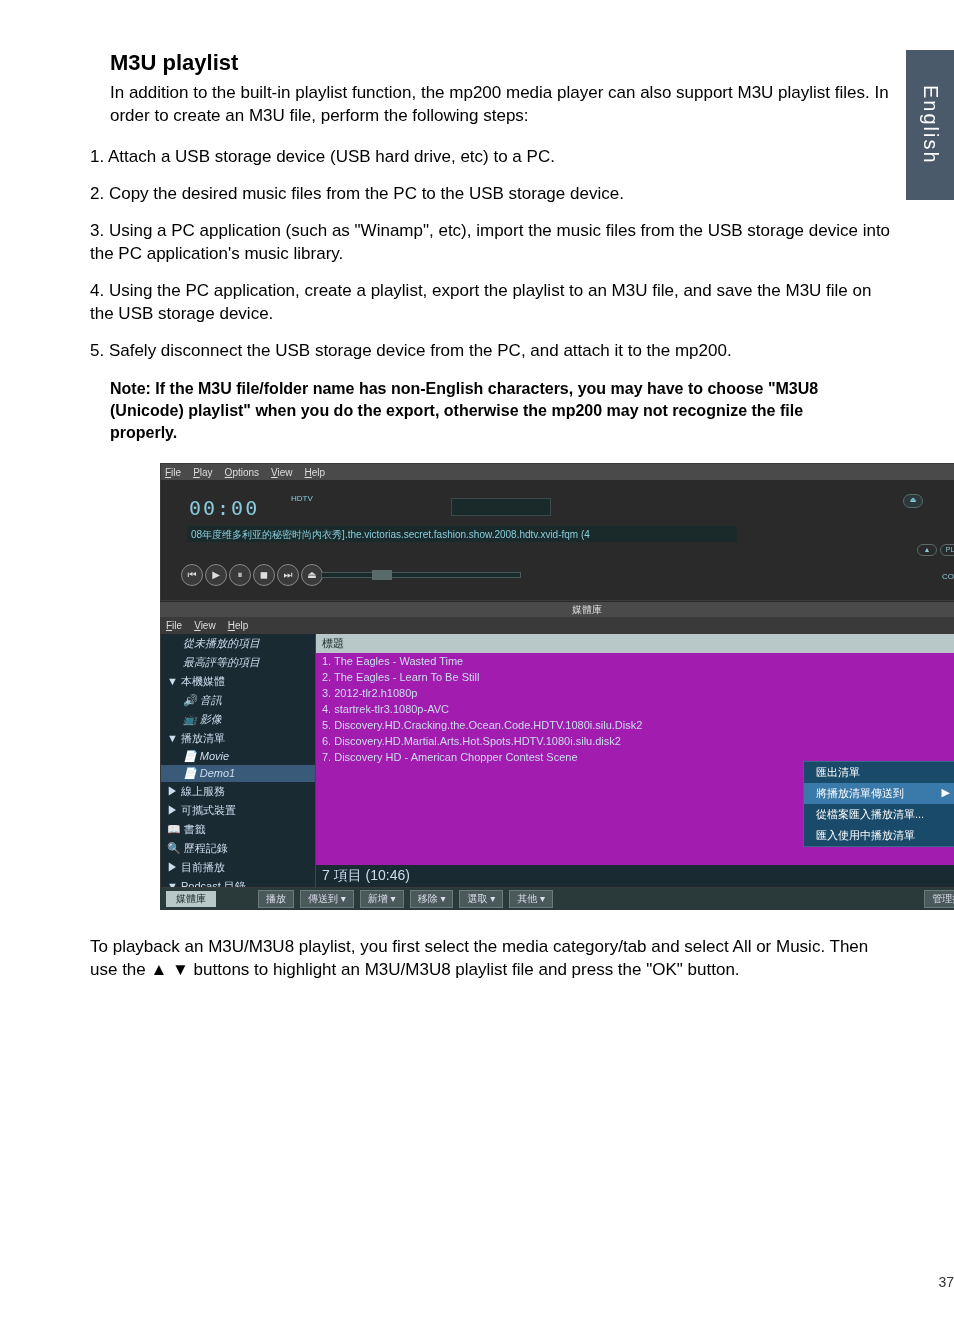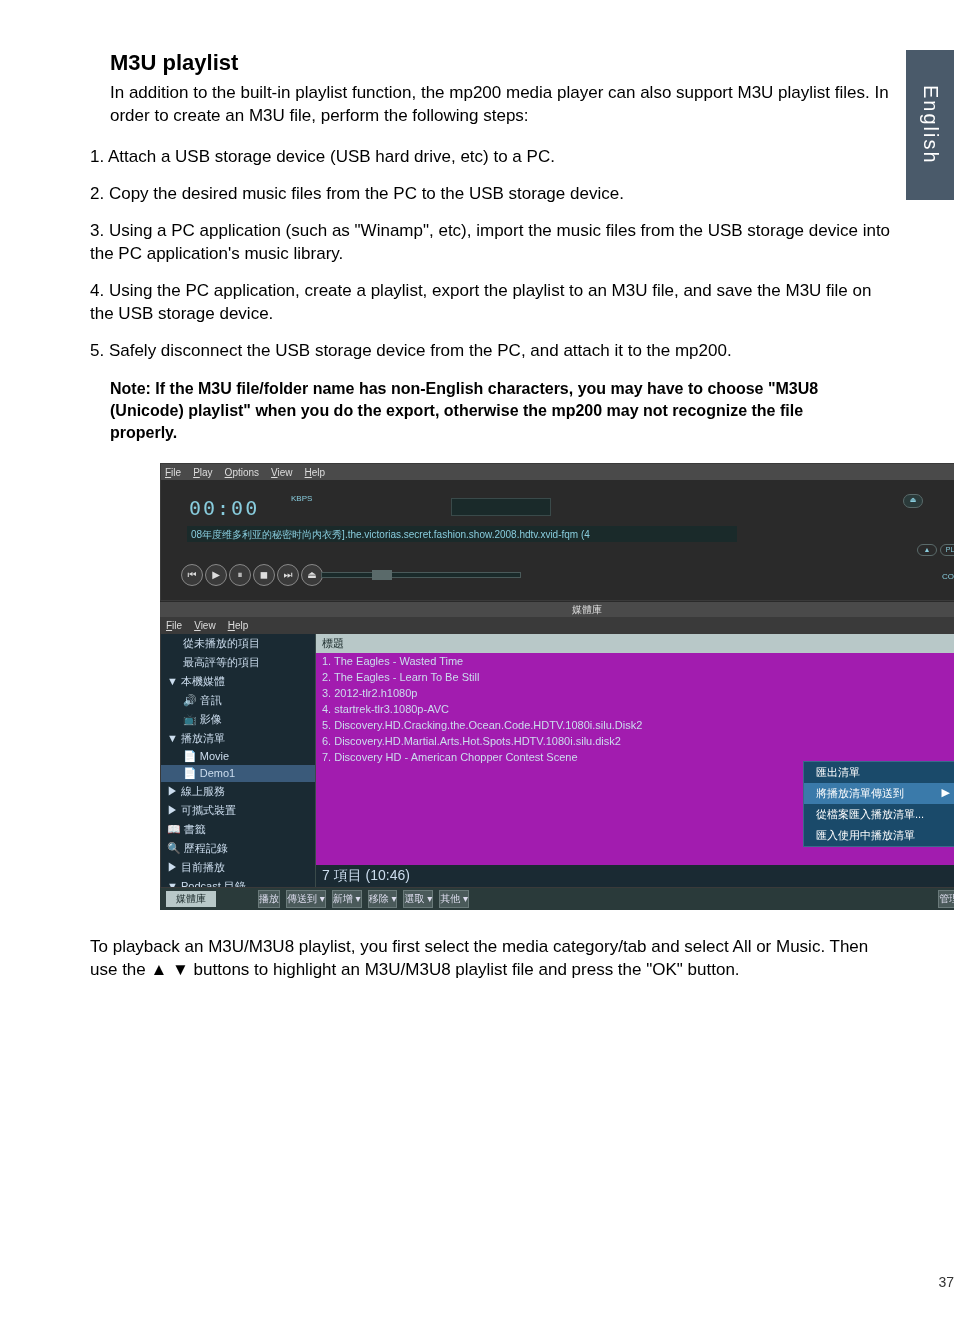--- a/index.html
+++ b/index.html
@@ -30,29 +30,29 @@
   .seek { position: absolute; left: 160px; top: 108px; width: 200px; height: 6px; background: #1a2a2a; border: 1px solid #4a5a5a; }
   .seek-thumb { width: 20px; height: 10px; background: #5a6a6a; position: relative; top: -3px; left: 50px; }
   .config { position: absolute; right: 40px; top: 108px; font-size: 8px; color: #8cd; }
   .lib-bar { height: 16px; background: #4a4a4a; color: #ddd; font-size: 10px; text-align: center; line-height: 16px; border-top: 1px solid #2a2a2a; position: relative; }
   .lib-bar .close-x { position: absolute; right: 4px; top: 0; }
   .lib-menu { height: 16px; background: #3a3a3a; color: #ddd; font-size: 10px; display: flex; gap: 12px; padding: 0 6px; align-items: center; }
   .library { display: flex; background: #2a2a2a; height: 255px; color: #cde; font-size: 11px; border: 1px solid #3a3a3a; }
   .lib-left { width: 155px; background: #1a2a33; border-right: 1px solid #3a4a4a; font-size: 11px; overflow: hidden; }
   .lib-left .node { padding: 2px 4px 2px 18px; white-space: nowrap; }
   .lib-left .node.l1 { padding-left: 6px; }
-  .lib-left .node.l2 { padding-left: 22px; }
+  .lib-left .node.l2 { padding-left: 22px; font-style: italic; }
   .lib-right { flex: 1; background: #a21caf; position: relative; }
   .lib-header { background: #b8c8c8; color: #1a2a2a; display: flex; justify-content: space-between; padding: 2px 6px; font-size: 11px; font-weight: normal; }
   .playlist-row { padding: 2px 6px; color: #cde; font-size: 11px; display: flex; justify-content: space-between; }
   .context-menu { position: absolute; right: 50px; bottom: 40px; width: 160px; background: #1a4a6a; color: #fff; border: 1px solid #3a6a8a; font-size: 11px; }
   .context-menu div { padding: 3px 12px; }
   .context-menu .sel { background: #3a7aaa; }
   .bottom-bar { background: #2a3a3a; height: 22px; display: flex; align-items: center; gap: 6px; padding: 0 6px; font-size: 10px; color: #cde; }
-  .bottom-bar .bbtn { background: #4a5a5a; border: 1px solid #6a7a7a; padding: 1px 0; color: #dde; }
+  .bottom-bar .bbtn { background: #4a5a5a; border: 1px solid #6a7a7a; padding: 1px 7px; color: #dde; }
   .bottom-bar .label { background: #b8c8c8; color: #1a2a2a; padding: 1px 10px; }
   .bottom-status { background: #1a2a33; color: #cde; font-size: 14px; padding: 2px 6px; }
   .after-text { font-size: 17px; line-height: 1.35; margin: 26px 0 0 0; }
   .page-num { position: absolute; bottom: 54px; left: 0; right: 0; text-align: right; font-size: 14px; color: #333; }
 </style>
 </head>
 <body>
 
 <div class="lang-tab">
     <span>English</span>
@@ -76,21 +76,21 @@
     <div class="winamp-main">
       <div class="menu-bar">
         <span><u>F</u>ile</span>
         <span><u>P</u>lay</span>
         <span><u>O</u>ptions</span>
         <span><u>V</u>iew</span>
         <span><u>H</u>elp</span>
       </div>
       <div class="winamp-top-right">WINAMP</div>
       <div class="time-display">00:00</div>
-      <div class="kbps">KBPS</div>
+      <div class="kbps">HDTV</div>
       <div class="vis"></div>
       <div class="marquee">08年度维多利亚的秘密时尚内衣秀].the.victorias.secret.fashion.show.2008.hdtv.xvid-fqm (4</div>
       <div class="eq-btn">⏏</div>
       <div class="pl-btn-row">
         <div>▲</div>
         <div>PL</div>
         <div>ML</div>
       </div>
       <div class="controls">
         <div class="ctl-btn">⏮</div>

